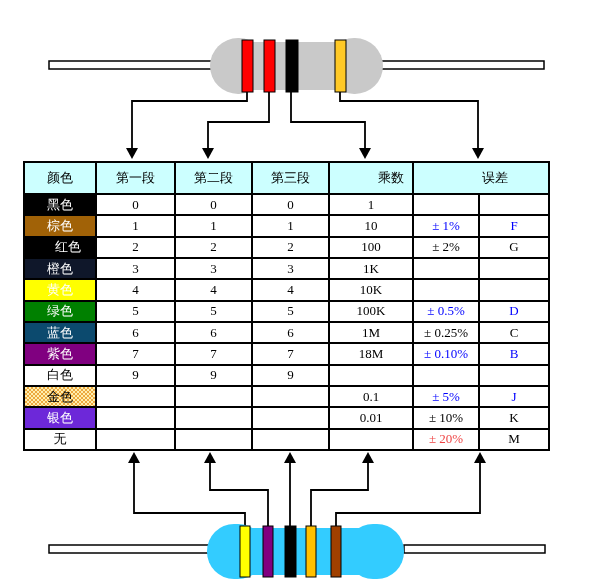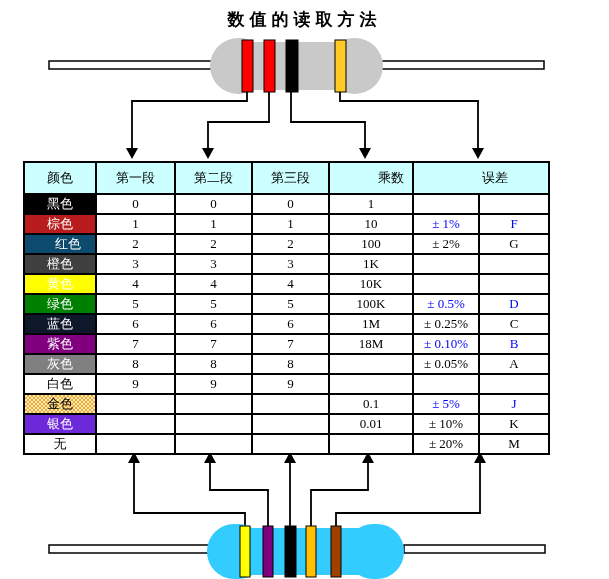--- a/index.html
+++ b/index.html
@@ -27,21 +27,20 @@
   td.gold {
     background-image:conic-gradient(#eda93f 25%, rgba(0,0,0,0) 0 50%, #eda93f 0 75%, rgba(0,0,0,0) 0);
     background-size:4px 4px;
   }
 </style>
 </head>
 <body>
 
 <div class="page">
 
-  <div class="title">数值的读取方法</div>
 
   <svg class="layer" width="609" height="579" viewBox="0 0 609 579">
 
     <g>
       <rect x="49" y="61" width="163" height="8" fill="#ffffff" stroke="#000000" stroke-width="1.5"></rect>
       <rect x="381" y="61" width="163" height="8" fill="#ffffff" stroke="#000000" stroke-width="1.5"></rect>
       <rect x="210" y="38" width="57" height="56" rx="28" style="fill: rgb(201, 201, 201);"></rect>
       <rect x="326" y="38" width="57" height="56" rx="28" style="fill: rgb(201, 201, 201);"></rect>
       <rect x="235" y="42" width="123" height="48" style="fill: rgb(201, 201, 201);"></rect>
       <rect x="242" y="40" width="11" height="52" stroke="#000" style="fill: rgb(255, 0, 0);"></rect>
@@ -116,39 +115,39 @@
       <tr>
         <td style="background-color: rgb(0, 0, 0); color: rgb(255, 255, 255);">黑色</td>
         <td>0</td>
         <td>0</td>
         <td>0</td>
         <td>1</td>
         <td style="color: rgb(0, 0, 0);"></td>
         <td style="color: rgb(0, 0, 0);"></td>
       </tr>
       <tr>
-        <td style="background-color: #b91c1c; color: rgb(255, 255, 255); margin-left: 12px;">棕色</td>
+        <td style="background-color: #a16207; color: rgb(255, 255, 255); margin-left: 12px;">棕色</td>
         <td>1</td>
         <td>1</td>
         <td>1</td>
         <td>10</td>
         <td style="color: rgb(0, 0, 255);">± 1%</td>
         <td style="color: rgb(0, 0, 255);">F</td>
       </tr>
       <tr>
-        <td style="background-color: #0c4a6e; color: rgb(255, 255, 255); padding-left: 16px;">红色</td>
+        <td style="background-color: #000000; color: rgb(255, 255, 255); padding-left: 16px;">红色</td>
         <td>2</td>
         <td>2</td>
         <td>2</td>
         <td>100</td>
         <td style="color: rgb(0, 0, 0);">± 2%</td>
         <td style="color: rgb(0, 0, 0);">G</td>
       </tr>
       <tr>
-        <td style="background-color: #404040; color: rgb(255, 255, 255);">橙色</td>
+        <td style="background-color: #0f172a; color: rgb(255, 255, 255);">橙色</td>
         <td>3</td>
         <td>3</td>
         <td>3</td>
         <td>1K</td>
         <td style="color: rgb(0, 0, 0);"></td>
         <td style="color: rgb(0, 0, 0);"></td>
       </tr>
       <tr>
         <td style="background-color: rgb(255, 255, 0); color: rgb(255, 255, 255);">黄色</td>
         <td>4</td>
@@ -161,47 +160,38 @@
       <tr>
         <td style="background-color: rgb(0, 128, 0); color: rgb(255, 255, 255);">绿色</td>
         <td>5</td>
         <td>5</td>
         <td>5</td>
         <td>100K</td>
         <td style="color: rgb(0, 0, 255);">± 0.5%</td>
         <td style="color: rgb(0, 0, 255);">D</td>
       </tr>
       <tr>
-        <td style="background-color: #0f172a; color: rgb(255, 255, 255); margin-left: 36px;">蓝色</td>
+        <td style="background-color: #0c4a6e; color: rgb(255, 255, 255); margin-left: 36px;">蓝色</td>
         <td>6</td>
         <td>6</td>
         <td>6</td>
         <td>1M</td>
         <td style="color: rgb(0, 0, 0);">± 0.25%</td>
         <td style="color: rgb(0, 0, 0);">C</td>
       </tr>
       <tr>
         <td style="background-color: rgb(128, 0, 128); color: rgb(255, 255, 255);">紫色</td>
         <td>7</td>
         <td>7</td>
         <td>7</td>
         <td>18M</td>
         <td style="color: rgb(0, 0, 255); margin-top: 12px;">± 0.10%</td>
         <td style="color: rgb(0, 0, 255);">B</td>
       </tr>
       <tr>
-        <td style="background-color: rgb(128, 128, 128); color: rgb(255, 255, 255);">灰色</td>
-        <td>8</td>
-        <td>8</td>
-        <td>8</td>
-        <td></td>
-        <td style="color: rgb(0, 0, 0);">± 0.05%</td>
-        <td style="color: rgb(0, 0, 0);">A</td>
-      </tr>
-      <tr>
         <td style="background-color: rgb(255, 255, 255); color: rgb(0, 0, 0);">白色</td>
         <td>9</td>
         <td>9</td>
         <td>9</td>
         <td></td>
         <td style="color: rgb(0, 0, 0);"></td>
         <td style="color: rgb(0, 0, 0);"></td>
       </tr>
       <tr>
         <td class="gold" style="background-color: rgb(255, 239, 175); color: rgb(0, 0, 0);">金色</td>
@@ -220,19 +210,19 @@
         <td>0.01</td>
         <td style="color: rgb(0, 0, 0);">± 10%</td>
         <td style="color: rgb(0, 0, 0);">K</td>
       </tr>
       <tr>
         <td style="background-color: rgb(255, 255, 255); color: rgb(0, 0, 0);">无</td>
         <td></td>
         <td></td>
         <td></td>
         <td></td>
-        <td style="color: #000000;">± 20%</td>
+        <td style="color: #ef4444;">± 20%</td>
         <td style="color: rgb(0, 0, 0);">M</td>
       </tr>
     </tbody>
   </table>
 
 </div>
 
 </body></html>

